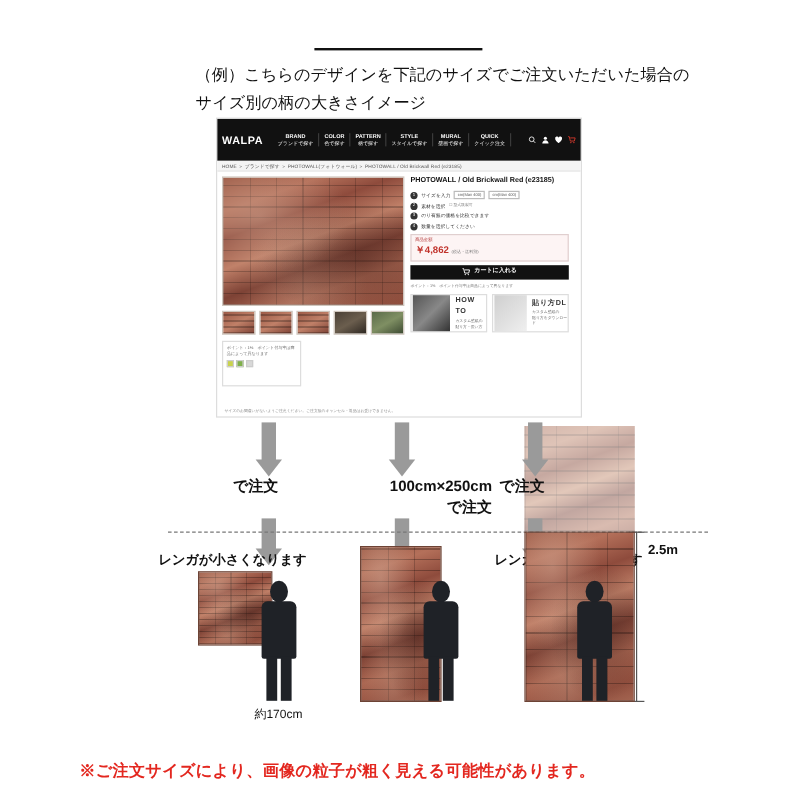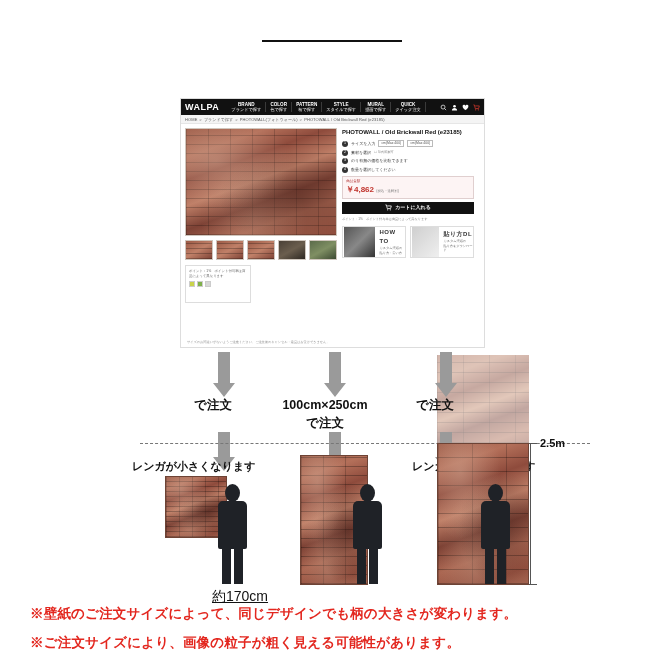--- a/index.html
+++ b/index.html
@@ -31,21 +31,21 @@
     font-size: 13.5px; line-height: 1.7; color: #111;
   }
 
   
   .browser {
     position: absolute; left: 180px; top: 98px; width: 305px; height: 250px;
     background: #fff; border: 1px solid #ddd;
     overflow: hidden;
   }
   .b-header {
-    height: 16px; background: #111; color:#fff; display:flex; align-items:center;
+    height: 35px; background: #111; color:#fff; display:flex; align-items:center;
     padding: 0 4px;
   }
   .b-logo { font-size: 9px; font-weight: bold; letter-spacing:.5px; }
   .b-nav { display:flex; flex:1; margin-left: 8px; }
   .b-nav-item {
     font-size: 4.2px; line-height:1.25; text-align:center; color:#fff;
     padding: 0 4px; border-right: 1px solid #3a3a3a;
   }
   .b-nav-item b { display:block; font-size:4.6px; }
   .b-icons { display:flex; align-items:center; gap:4px; padding-left:5px; }
@@ -162,21 +162,21 @@
   
   .dashline {
     position:absolute; left:140px; top:443px; width:450px; height:0;
     border-top: 1px dashed #777;
   }
   .measure-line {
     position:absolute; left:530px; top:443px; width:1px; height:142px; background:#555;
   }
   .measure-cap-top { position:absolute; left:524px; top:443px; width:13px; height:1px; background:#555; }
   .measure-cap-bot { position:absolute; left:524px; top:584px; width:13px; height:1px; background:#555; }
-  .measure-label { position:absolute; left:540px; top:437px; font-size:11px; color:#111; font-weight:bold;}
+  .measure-label { position:absolute; left:540px; top:453px; font-size:11px; color:#111; font-weight:bold;}
 
   
   .result-label {
     position:absolute; font-size:11px; font-weight:bold; color:#111; white-space:nowrap;
   }
   .brick-panel {
     position:absolute;
     background:
       repeating-linear-gradient(0deg, rgba(0,0,0,.28) 0 1px, rgba(0,0,0,0) 1px var(--row,9px)),
       repeating-linear-gradient(90deg, rgba(0,0,0,.2) 0 1px, rgba(0,0,0,0) 1px var(--col,22px)),
@@ -192,36 +192,40 @@
       radial-gradient(ellipse at 40% 88%, rgba(195,155,135,.35), transparent 45%);
   }
 
   
   .person { position:absolute; }
   .person .head { position:absolute; background:#1f2227; border-radius:50%; }
   .person .body { position:absolute; background:#1f2227; border-radius:5px 5px 2px 2px; }
   .person .legL, .person .legR { position:absolute; background:#1f2227; }
 
   .height-label {
-    position:absolute; font-size:14px; color:#111; white-space:nowrap;text-decoration:underline;
+    position:absolute; font-size:10px; color:#111; white-space:nowrap;
   }
 
   
   .caution-line {
     position:absolute; left:30px; font-size:13.5px; font-weight:bold; color:#e3271f;
     letter-spacing:.2px;
   }
 </style>
 </head>
 <body>
 
 <div class="page">
 
   <div class="title-underline"></div>
 
+  <div class="intro">
+    <div>（例）こちらのデザインを下記のサイズでご注文いただいた場合の</div>
+    <div>サイズ別の柄の大きさイメージ</div>
+  </div>
 
   <div class="browser">
 
     <div class="b-header">
       <div class="b-logo">WALPA</div>
       <div class="b-nav">
         <div class="b-nav-item">
           <b>BRAND</b>
           <span>ブランドで探す</span>
         </div>
@@ -368,21 +372,21 @@
     <div class="head" style="left:1px; top:31px;"></div>
   </div>
   <div class="arrow" style="left:434px; top:352px; width:24px; height:46px;">
     <div class="shaft" style="left:6px; top:0; width:12px; height:32px;"></div>
     <div class="head" style="left:1px; top:31px;"></div>
   </div>
 
   <div class="size-label" style="left:118px; top:396px; width:190px;">
     <div>で注文</div>
   </div>
-  <div class="size-label" style="left:230px; top:396px; width:190px;">
+  <div class="size-label" style="left:220px; top:396px; width:190px;text-align:right;">
     <div>100cm×250cm</div>
     <div>で注文</div>
   </div>
   <div class="size-label" style="left:340px; top:396px; width:190px;">
     <div>で注文</div>
   </div>
 
   <div class="arrow" style="left:212px; top:432px; width:24px; height:40px;">
     <div class="shaft" style="left:6px; top:0; width:12px; height:26px;"></div>
     <div class="head" style="left:1px; top:25px;"></div>
@@ -423,16 +427,15 @@
   </div>
   <div class="person" style="left:476px; top:484px; width:40px; height:100px;">
     <div class="head" style="left:12px; top:0; width:15px; height:18px;"></div>
     <div class="body" style="left:5px; top:17px; width:29px; height:48px;"></div>
     <div class="legL" style="left:9px; top:63px; width:9px; height:37px;"></div>
     <div class="legR" style="left:21px; top:63px; width:9px; height:37px;"></div>
   </div>
 
   <div class="height-label" style="left:212px; top:588px;">約170cm</div>
 
-  <div class="caution-line" style="top:605px;">※壁紙のご注文サイズによって、同じデザインでも柄の大きさが変わります。</div>
-  <div class="caution-line" style="top:634px;">※ご注文サイズにより、画像の粒子が粗く見える可能性があります。</div>
+  <div class="caution-line" style="top:634px;margin-left:36px;">※ご注文サイズにより、画像の粒子が粗く見える可能性があります。</div>
 
 </div>
 
 </body></html>

